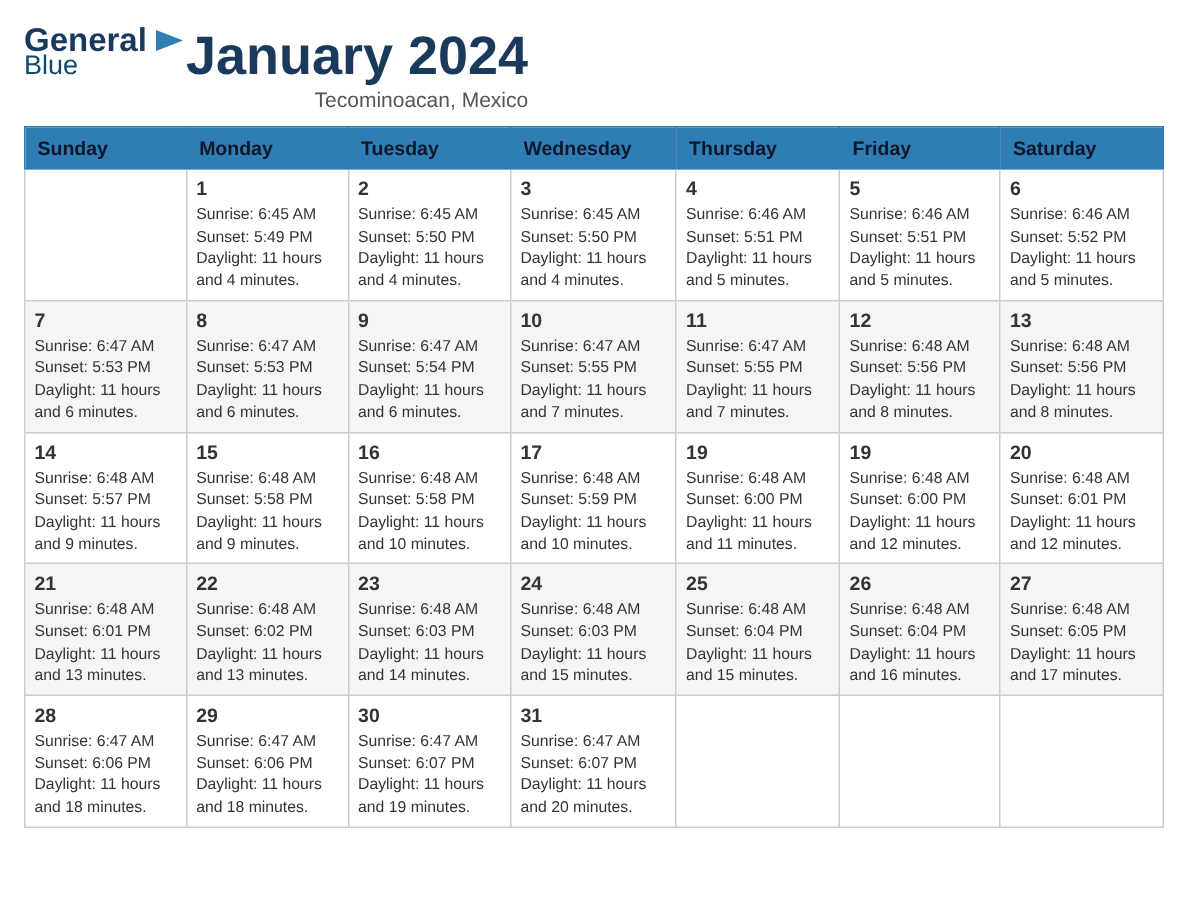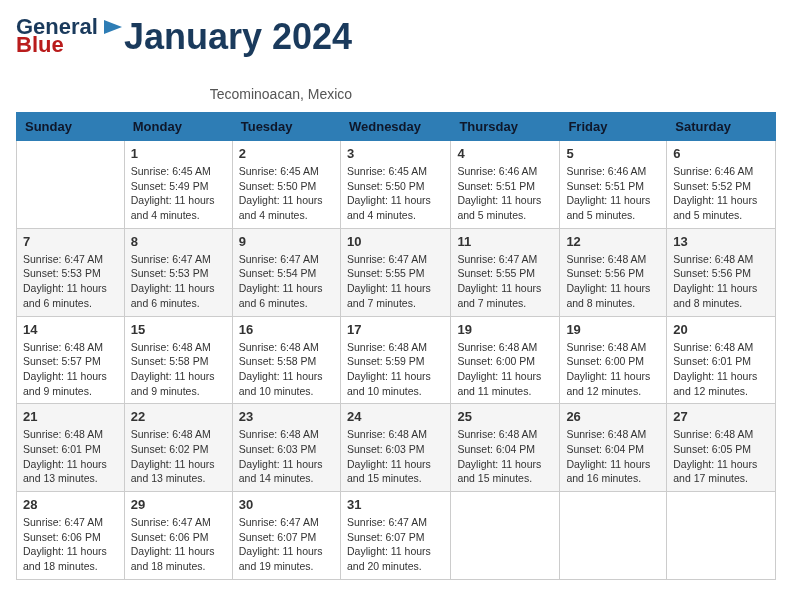--- a/index.html
+++ b/index.html
@@ -25,21 +25,20 @@
       text-align: right;
     }
     .month-title {
       font-size: 36px;
       color: #1a3a5c;
       font-weight: bold;
     }
     .subtitle {
       font-size: 14px;
       color: #555;
-      margin-top: 28px;
     }
     table {
       width: 100%;
       border-collapse: collapse;
       font-size: 11px;
     }
     thead tr th {
       background-color: #2e7db5;
       color: #0f172a;
       text-align: left;
@@ -80,21 +79,21 @@
 <body>
 
 <div class="header">
   <div class="logo">
     <div style="display:flex;align-items:center;gap:2px;">
       <span style="font-size:22px;font-weight:bold;color:#1a3a5c;line-height:1;">General</span>
       <svg width="22" height="18" viewBox="0 0 22 18" style="margin-left:2px;">
         <polygon points="2,2 20,9 2,16" fill="#2e7db5"></polygon>
       </svg>
     </div>
-    <span style="font-size:22px;font-weight:bold;color:#b91c1c;line-height:1;margin-top:-4px;">Blue</span>
+    <span style="font-size:18px;font-weight:normal;color:#0c4a6e;line-height:1;margin-top:-4px;">Blue</span>
   </div>
   <div class="title-block">
     <div class="month-title">January 2024</div>
     <div class="subtitle">Tecominoacan, Mexico</div>
   </div>
 </div>
 
 <table>
   <thead>
     <tr>

